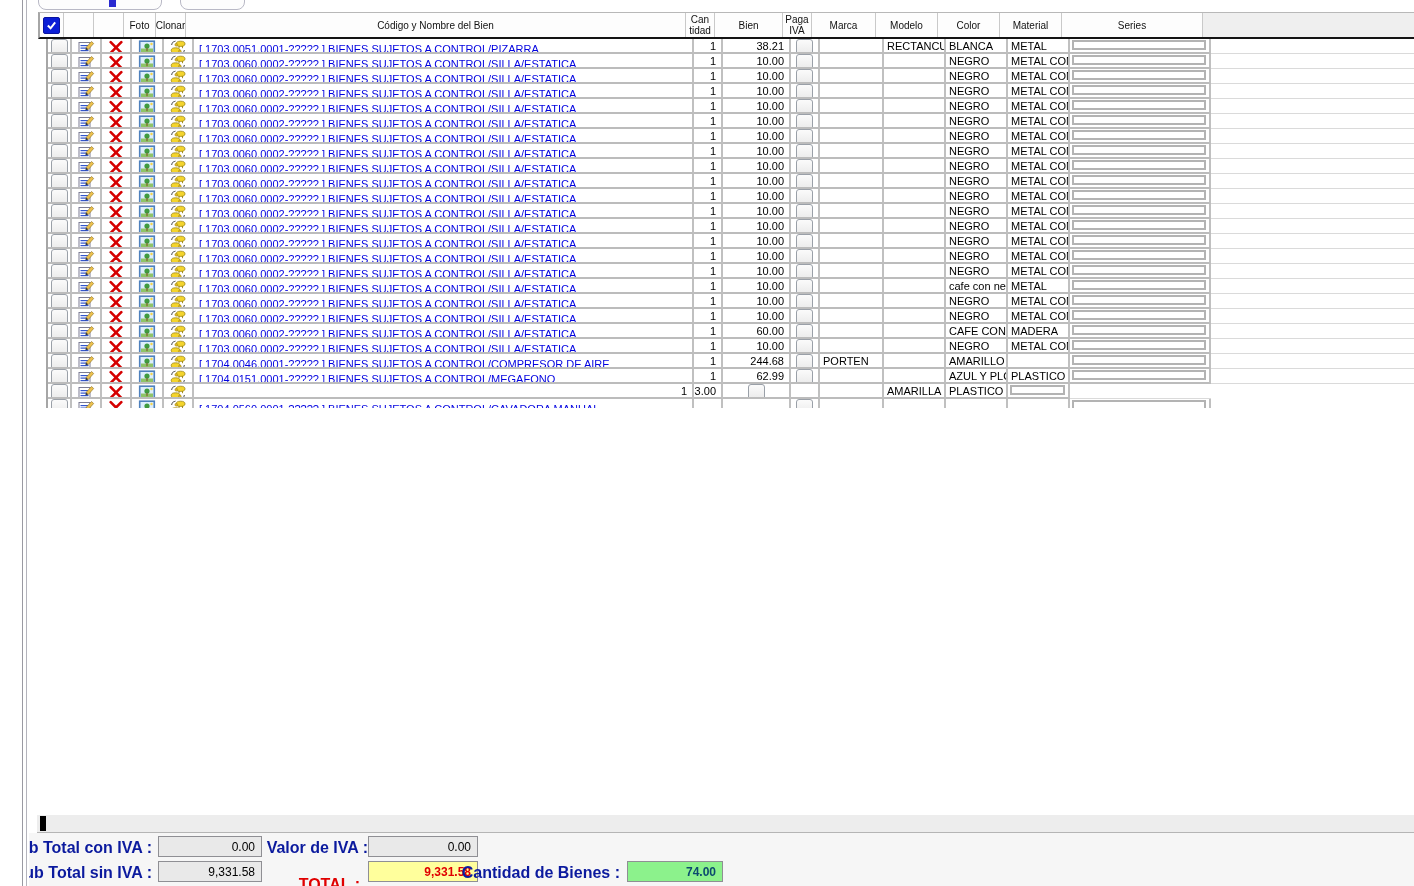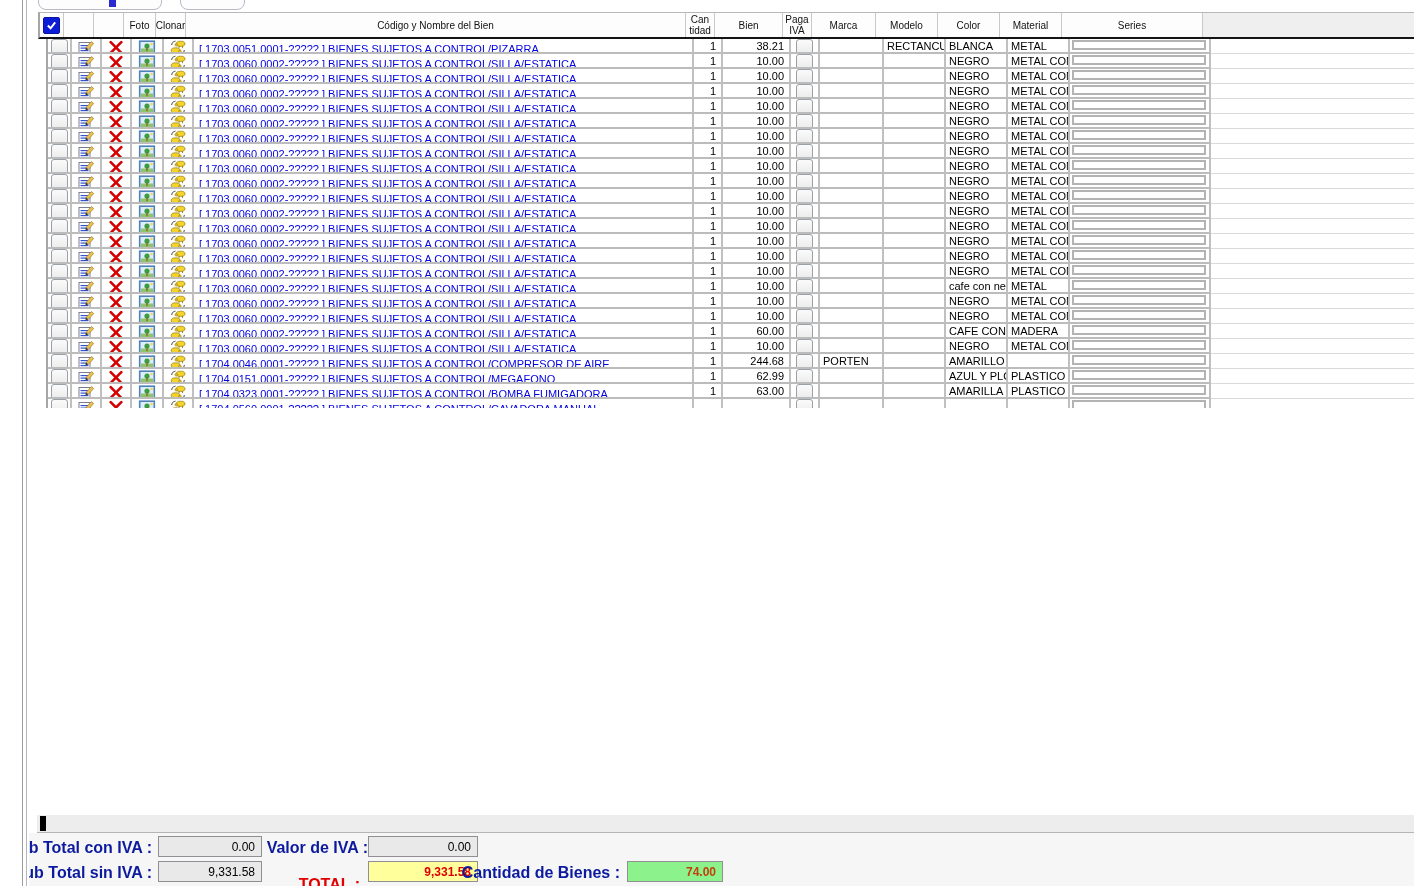--- a/index.html
+++ b/index.html
@@ -51,21 +51,21 @@
            border-bottom:1px solid #b5b5b5;z-index:2;}
   .hthumb{position:absolute;left:3px;top:1px;width:6px;height:15px;background:#000;}
 
   
   .totals{position:absolute;left:0;top:833px;width:1414px;height:53px;background:#f6f6f6;z-index:2;}
   .t-label{position:absolute;font-size:16px;font-weight:bold;color:#0b1a9e;text-align:right;white-space:nowrap;}
   .t-label.red{color:#e00000;margin-top:12px;}
   .t-box{position:absolute;height:21px;border:1px solid #8f8f94;background:#e9e9e9;font-size:12px;
          display:flex;align-items:center;justify-content:flex-end;padding-right:6px;color:#000;box-sizing:border-box;}
   .t-box.yellow{background:#ffff9c;color:#e00000;font-weight:bold;}
-  .t-box.green{background:#8cf28c;color:#c2410c;font-weight:bold;}
+  .t-box.green{background:#8cf28c;color:#0c4a6e;font-weight:bold;}
 </style>
 </head>
 <body>
 
 <div class="app">
 
   <div class="top-line"></div>
   <div class="top-bar">
     <div class="pbtn pbtn1">
       <div class="pbtn-glyph"></div>
@@ -1527,21 +1527,20 @@
           <ellipse cx="11.6" cy="4.8" rx="4.4" ry="2.6" fill="#f4d42c" stroke="#9c8410" stroke-width="0.8"></ellipse>
           <circle cx="7.3" cy="5.8" r="1.4" fill="#dcb422" stroke="#9c8410" stroke-width="0.5"></circle>
           <rect x="9.6" y="7" width="0.9" height="2.2" fill="#9c8410"></rect>
           <rect x="13" y="7" width="0.9" height="2.2" fill="#9c8410"></rect>
           <ellipse cx="6.6" cy="11.4" rx="4.4" ry="2.6" fill="#f4d42c" stroke="#9c8410" stroke-width="0.8"></ellipse>
           <circle cx="10.9" cy="12.4" r="1.4" fill="#dcb422" stroke="#9c8410" stroke-width="0.5"></circle>
           <rect x="4.6" y="13.6" width="0.9" height="2.2" fill="#9c8410"></rect>
           <rect x="8" y="13.6" width="0.9" height="2.2" fill="#9c8410"></rect>
         </svg>
       </div>
-      <div class="cell c-code">[ 1704.0323.0001-????? ] BIENES SUJETOS A CONTROL/BOMBA FUMIGADORA</div>
       <div class="cell c-num">1</div>
       <div class="cell c-num">63.00</div>
       <div class="cell c-center">
         <span class="cb"></span>
       </div>
       <div class="cell c-txt"></div>
       <div class="cell c-txt"></div>
       <div class="cell c-txt">AMARILLA C</div>
       <div class="cell c-txt">PLASTICO</div>
       <div class="cell">

